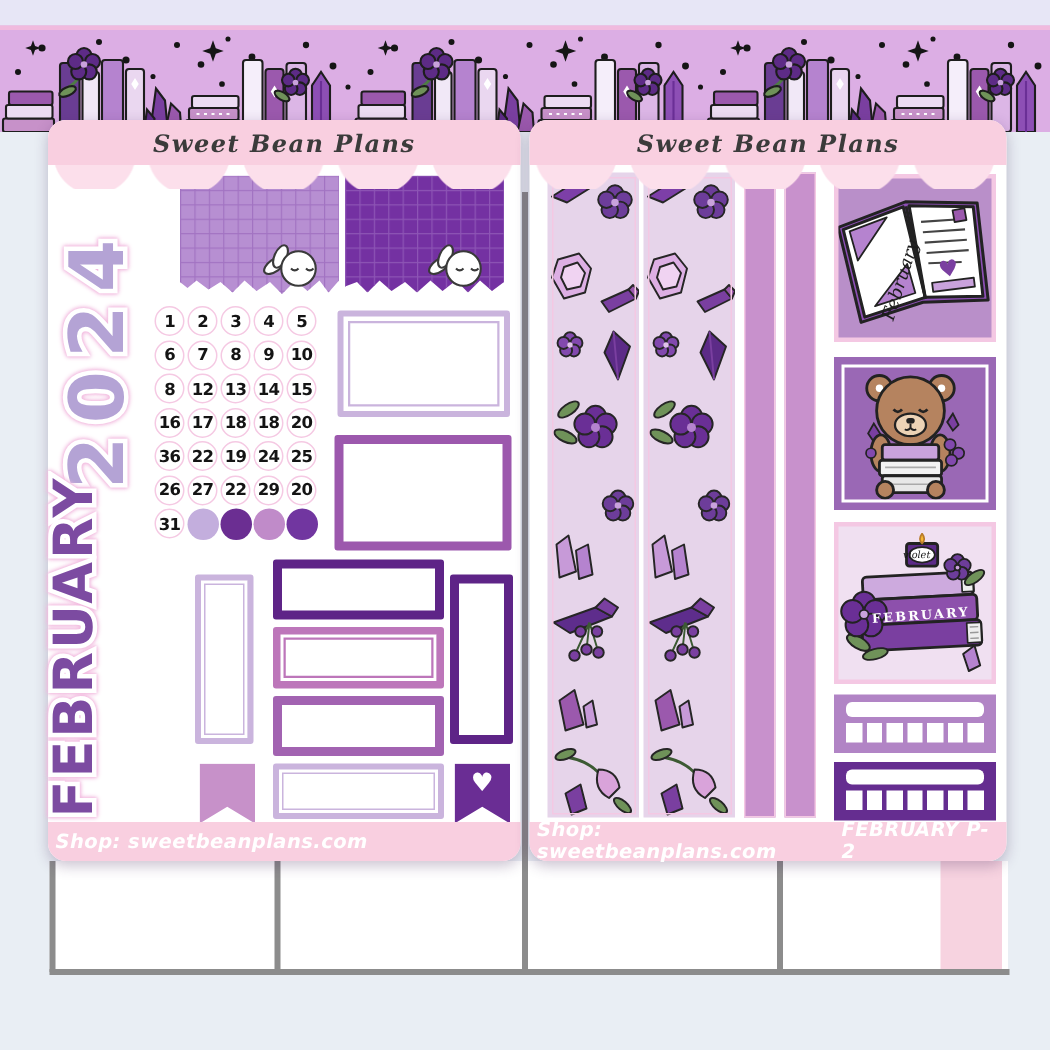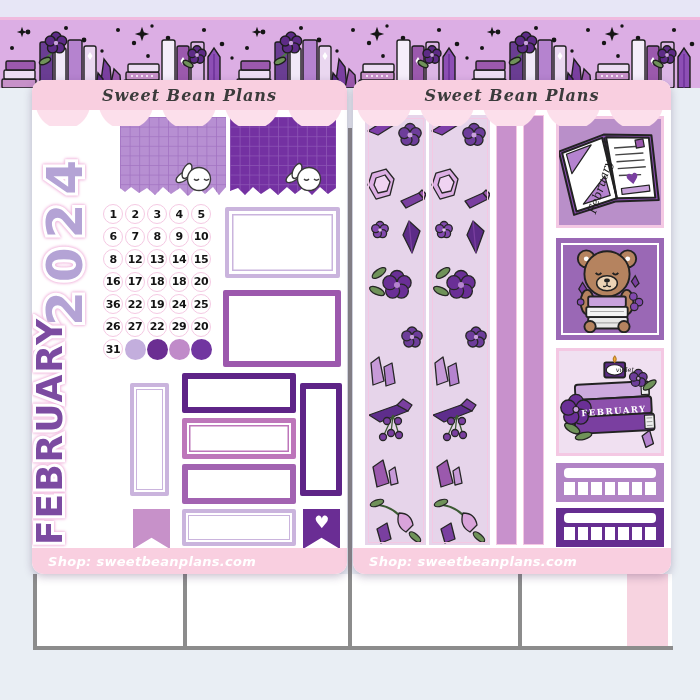--- a/index.html
+++ b/index.html
@@ -19,21 +19,21 @@
 
   
   .sheet{position:absolute;top:80px;height:494px;background:#fff;border-radius:12px;box-shadow:0 3px 9px rgba(70,40,90,.28);z-index:5;}
   .sheet1{left:32px;width:315px;}
   .sheet2{left:353px;width:318px;}
   .sheet-header{position:absolute;left:0;right:0;top:0;height:30px;background:var(--header_pink);border-radius:12px 12px 0 0;z-index:6;}
   .brand{height:30px;line-height:31px;text-align:center;font-family:"DejaVu Serif",serif;font-style:italic;font-weight:bold;font-size:16px;color:var(--script_text);letter-spacing:1px;}
   .scallops{position:absolute;left:0;right:0;top:30px;height:16px;z-index:6;
     background:radial-gradient(circle at 31px -8px, var(--scallop_pink) 27px, transparent 28px);
     background-size:63px 16px;background-repeat:repeat-x;}
-  .sheet-footer{position:absolute;left:0;right:0;bottom:0;height:26px;background:var(--footer_pink);border-radius:0 0 12px 12px;display:flex;align-items:center;justify-content:space-between;padding:0 16px;z-index:6;}
+  .sheet-footer{position:absolute;left:0;right:0;bottom:0;height:26px;background:var(--footer_pink);border-radius:0 0 12px 12px;display:flex;align-items:center;justify-content:space-between;padding:0 5px;z-index:6;}
   .sheet-footer span{font-weight:bold;font-style:italic;font-size:13px;color:var(--footer_text);letter-spacing:.3px;}
 
   
   .v-text{position:absolute;writing-mode:vertical-rl;transform:rotate(180deg);text-align:center;font-weight:bold;
     -webkit-text-stroke:6px #fff;paint-order:stroke;
     filter:drop-shadow(0 0 1.4px #f2badf) drop-shadow(0 0 1.2px #f2badf);}
   .year{left:4px;top:56px;height:205px;width:60px;font-size:50px;letter-spacing:9px;color:var(--year);}
   .month{left:-3px;top:222px;height:258px;width:66px;font-size:36px;letter-spacing:2px;color:var(--month);}
 
   .gridbox{position:absolute;}
@@ -67,21 +67,21 @@
   .nstrip{position:absolute;top:35px;width:21px;height:430px;background:var(--strip_solid);border:1.5px solid var(--washi_edge);}
   .n1{left:143px}.n2{left:170px}
 
   .rbox{position:absolute;left:203px;width:108px;}
   .journal{top:36px;height:112px;background:var(--journal_bg);border:3px solid var(--washi_edge);}
   .journal-label{position:absolute;left:26px;top:92px;transform:rotate(-72deg);transform-origin:0 0;font-family:"DejaVu Serif",serif;font-style:italic;font-size:12px;color:#1c1c1c;white-space:nowrap;}
   .bear{top:158px;height:102px;background:var(--bear_bg);}
   .bear::after{content:"";position:absolute;inset:5px;border:2.5px solid #fff;pointer-events:none;}
   .books{top:268px;height:108px;background:var(--books_bg);border:3px solid var(--washi_edge);}
   .spine-label{position:absolute;left:14px;top:55px;width:82px;text-align:center;transform:rotate(-4deg);font-family:"DejaVu Serif",serif;font-weight:bold;font-size:8.5px;letter-spacing:1.5px;color:#fff;}
-  .candle-label{position:absolute;left:43px;top:15px;width:32px;text-align:right;font-family:"DejaVu Serif",serif;font-style:italic;font-size:6.5px;color:#151515;}
+  .candle-label{position:absolute;left:43px;top:15px;width:32px;text-align:left;font-family:"DejaVu Serif",serif;font-style:italic;font-size:6.5px;color:#151515;}
   .tracker{position:absolute;left:203px;height:39px;}
   .tr1{top:383px;background:var(--tracker1);}
   .tr2{top:428px;background:var(--tracker2);}
   .tracker{width:108px;}
   .tbar{margin:5px 8px 4px;height:10px;background:#fff;border-radius:4px;}
   .tsq{display:flex;gap:3px;padding:0 8px;}
   .tsq i{width:12.3px;height:13px;background:#fff;display:block;}
 </style>
 </head>
 <body>
@@ -524,15 +524,16 @@
           <i></i>
           <i></i>
           <i></i>
           <i></i>
           <i></i>
         </div>
     </div>
 
     <footer class="sheet-footer">
       <span>Shop: sweetbeanplans.com</span>
+      <span>FEBRUARY P-2</span>
     </footer>
   </section>
 </div>
 
 </body></html>

